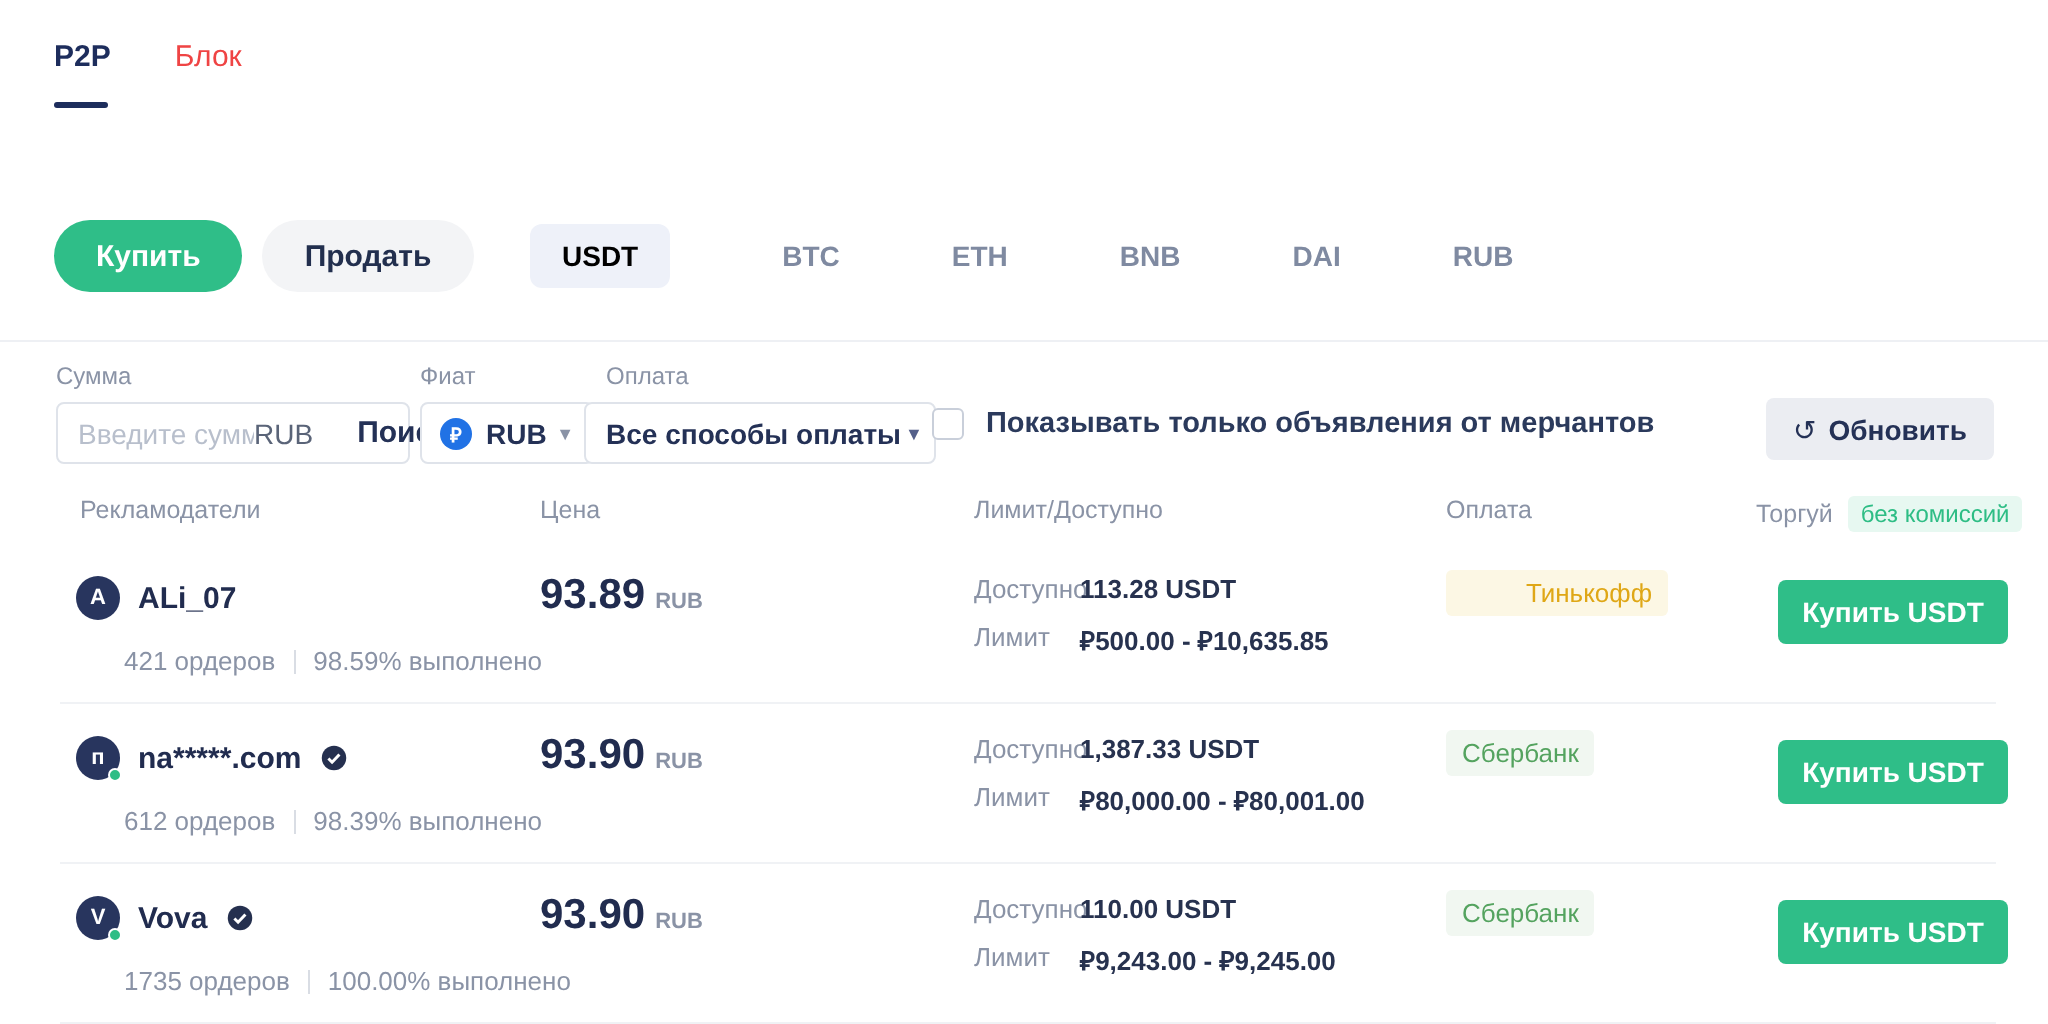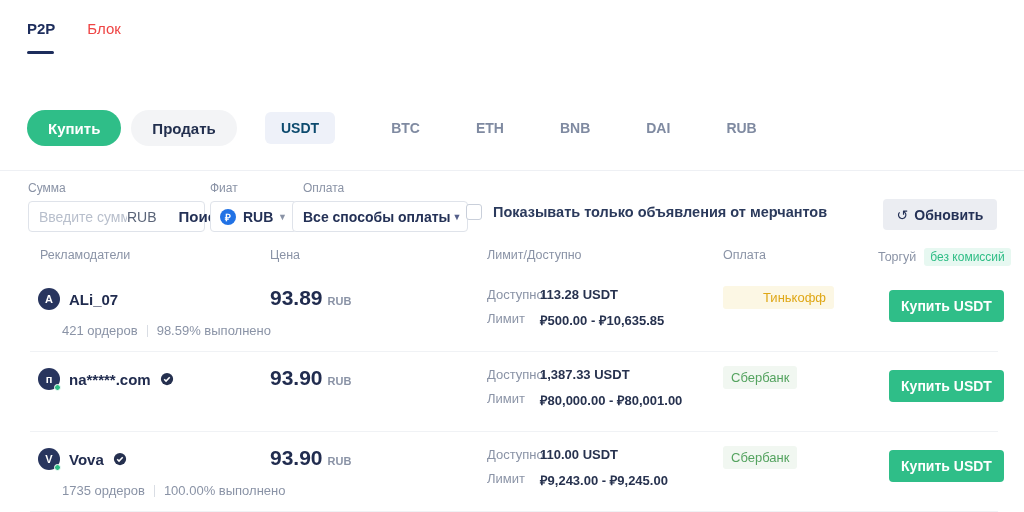--- a/index.html
+++ b/index.html
@@ -14,21 +14,21 @@
   .nav-underline { margin-top:14px; height:3px; width:27px; background:#1d2d5c; border-radius:2px; }
 
   
   .trade { position:absolute; left:27px; top:110px; display:flex; align-items:center; }
   .pill { height:36px; border-radius:18px; border:none; font-size:15px; font-weight:700;
     padding:0 21px; cursor:pointer; font-family:inherit; }
   .pill.buy { background:#2fbe88; color:#fff; }
   .pill.sell { background:#f3f4f6; color:#222f4e; margin-left:10px; }
   .assets { position:absolute; left:265px; top:112px; height:32px; display:flex; align-items:center; gap:56px; }
   .asset { font-size:14px; font-weight:600; color:#7f8aa1; cursor:pointer; white-space:nowrap; }
-  .asset.active { background:#eef1f9; color:#0c4a6e; font-weight:700; padding:8px 16px; border-radius:6px; }
+  .asset.active { background:#eef1f9; color:#000000; font-weight:700; padding:8px 16px; border-radius:6px; }
 
   
   .filters { position:absolute; left:0; top:170px; width:1024px; height:68px; border-top:1px solid #eef0f4; }
   .f-label { position:absolute; top:10px; font-size:12px; color:#8a93a6; }
   .box { position:absolute; top:30px; height:31px; border:1px solid #dfe3ea; border-radius:4px;
     background:#fff; display:flex; align-items:center; }
   .amount-group { left:28px; width:177px; }
   .amount-input { border:none; outline:none; width:88px; margin-left:10px; font-size:14px;
     color:#212f52; font-family:inherit; background:transparent; }
   .amount-input::placeholder { color:#b8bfcc; }
@@ -209,20 +209,25 @@
             <i class="online-dot"></i>
           </span>
           <span class="name">na*****.com</span>
           <span class="verified">
             <svg viewBox="0 0 16 16" width="14" height="14">
                 <circle cx="8" cy="8" r="7" fill="#25304f"></circle>
                 <path d="M4.8 8.3l2.1 2.1 4.2-4.4" stroke="#fff" stroke-width="1.7" fill="none"></path>
               </svg>
           </span>
         </div>
+        <div class="adv-sub">
+          <span>612 ордеров</span>
+          <span class="vsep"></span>
+          <span>98.39% выполнено</span>
+        </div>
       </div>
       <div class="c-price">
         <span class="p-num">93.90</span>
         <span class="p-cur">RUB</span>
       </div>
       <div class="c-limit">
         <div class="lrow">
           <span class="lab">Доступно</span>
           <span class="val">1,387.33 USDT</span>
         </div>

